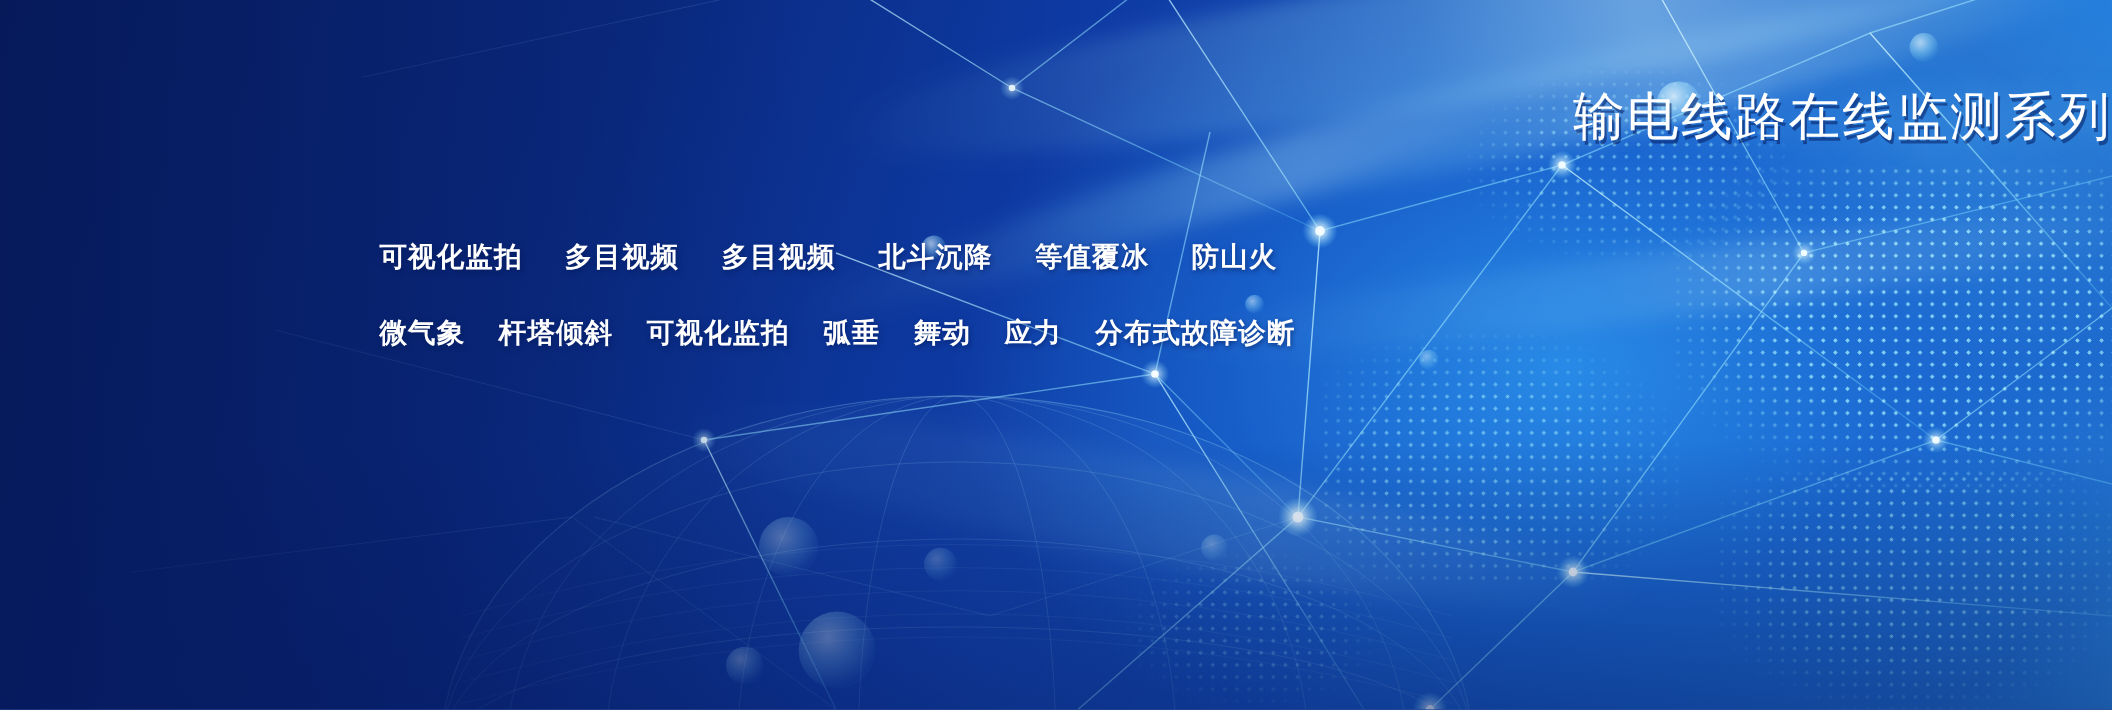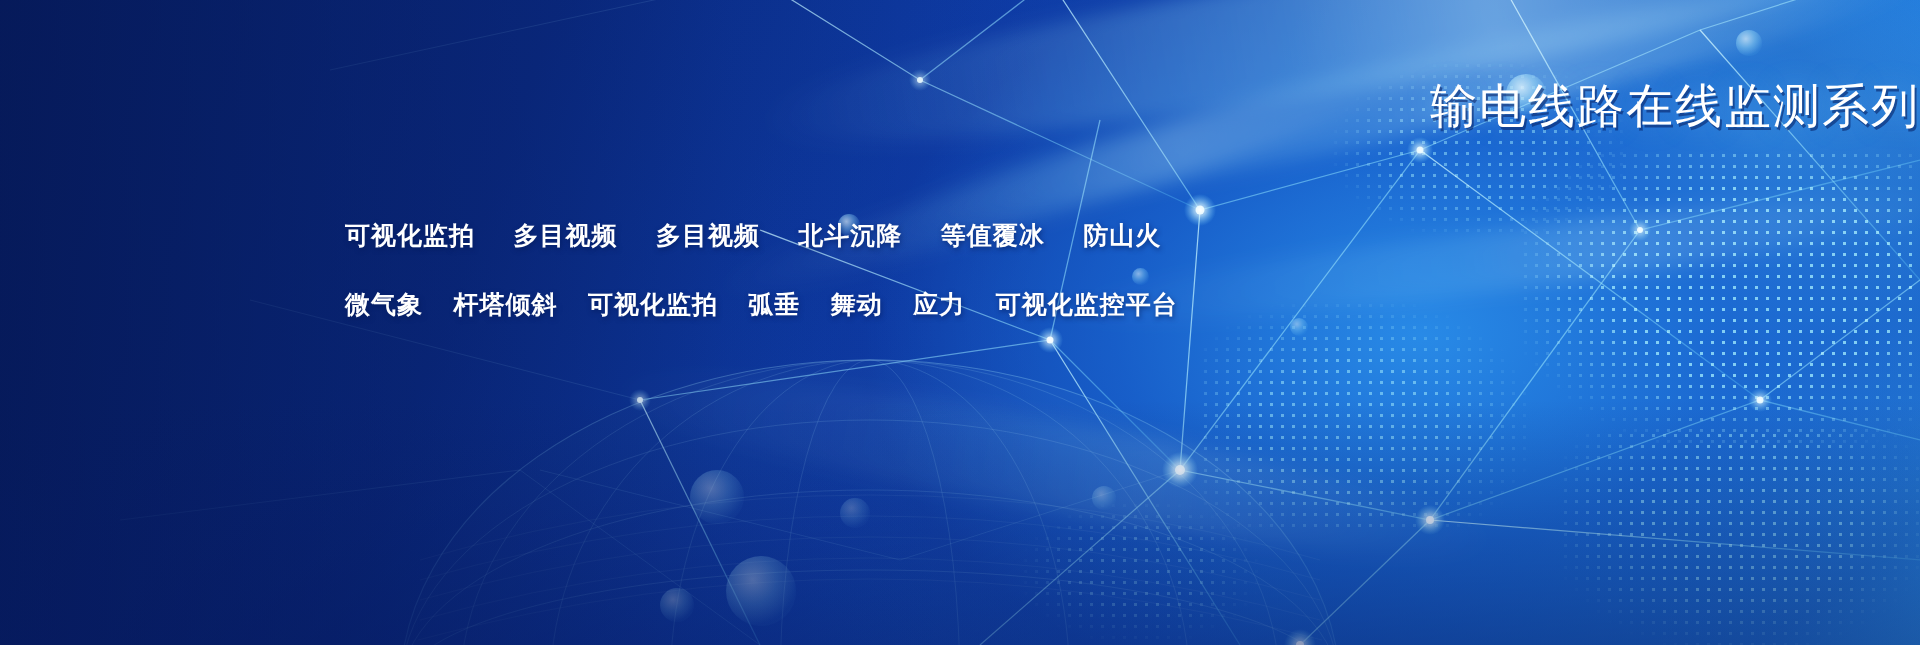--- a/index.html
+++ b/index.html
@@ -274,19 +274,19 @@
         <span class="kw">防山火</span>
       </div>
 
       <div class="kw-row tight">
         <span class="kw">微气象</span>
         <span class="kw">杆塔倾斜</span>
         <span class="kw">可视化监拍</span>
         <span class="kw">弧垂</span>
         <span class="kw">舞动</span>
         <span class="kw">应力</span>
-        <span class="kw">可视化监控平台</span>
+        <span class="kw">分布式故障诊断</span>
       </div>
 
 
     </div>
   </div>
 </div>
 
 </body></html>

